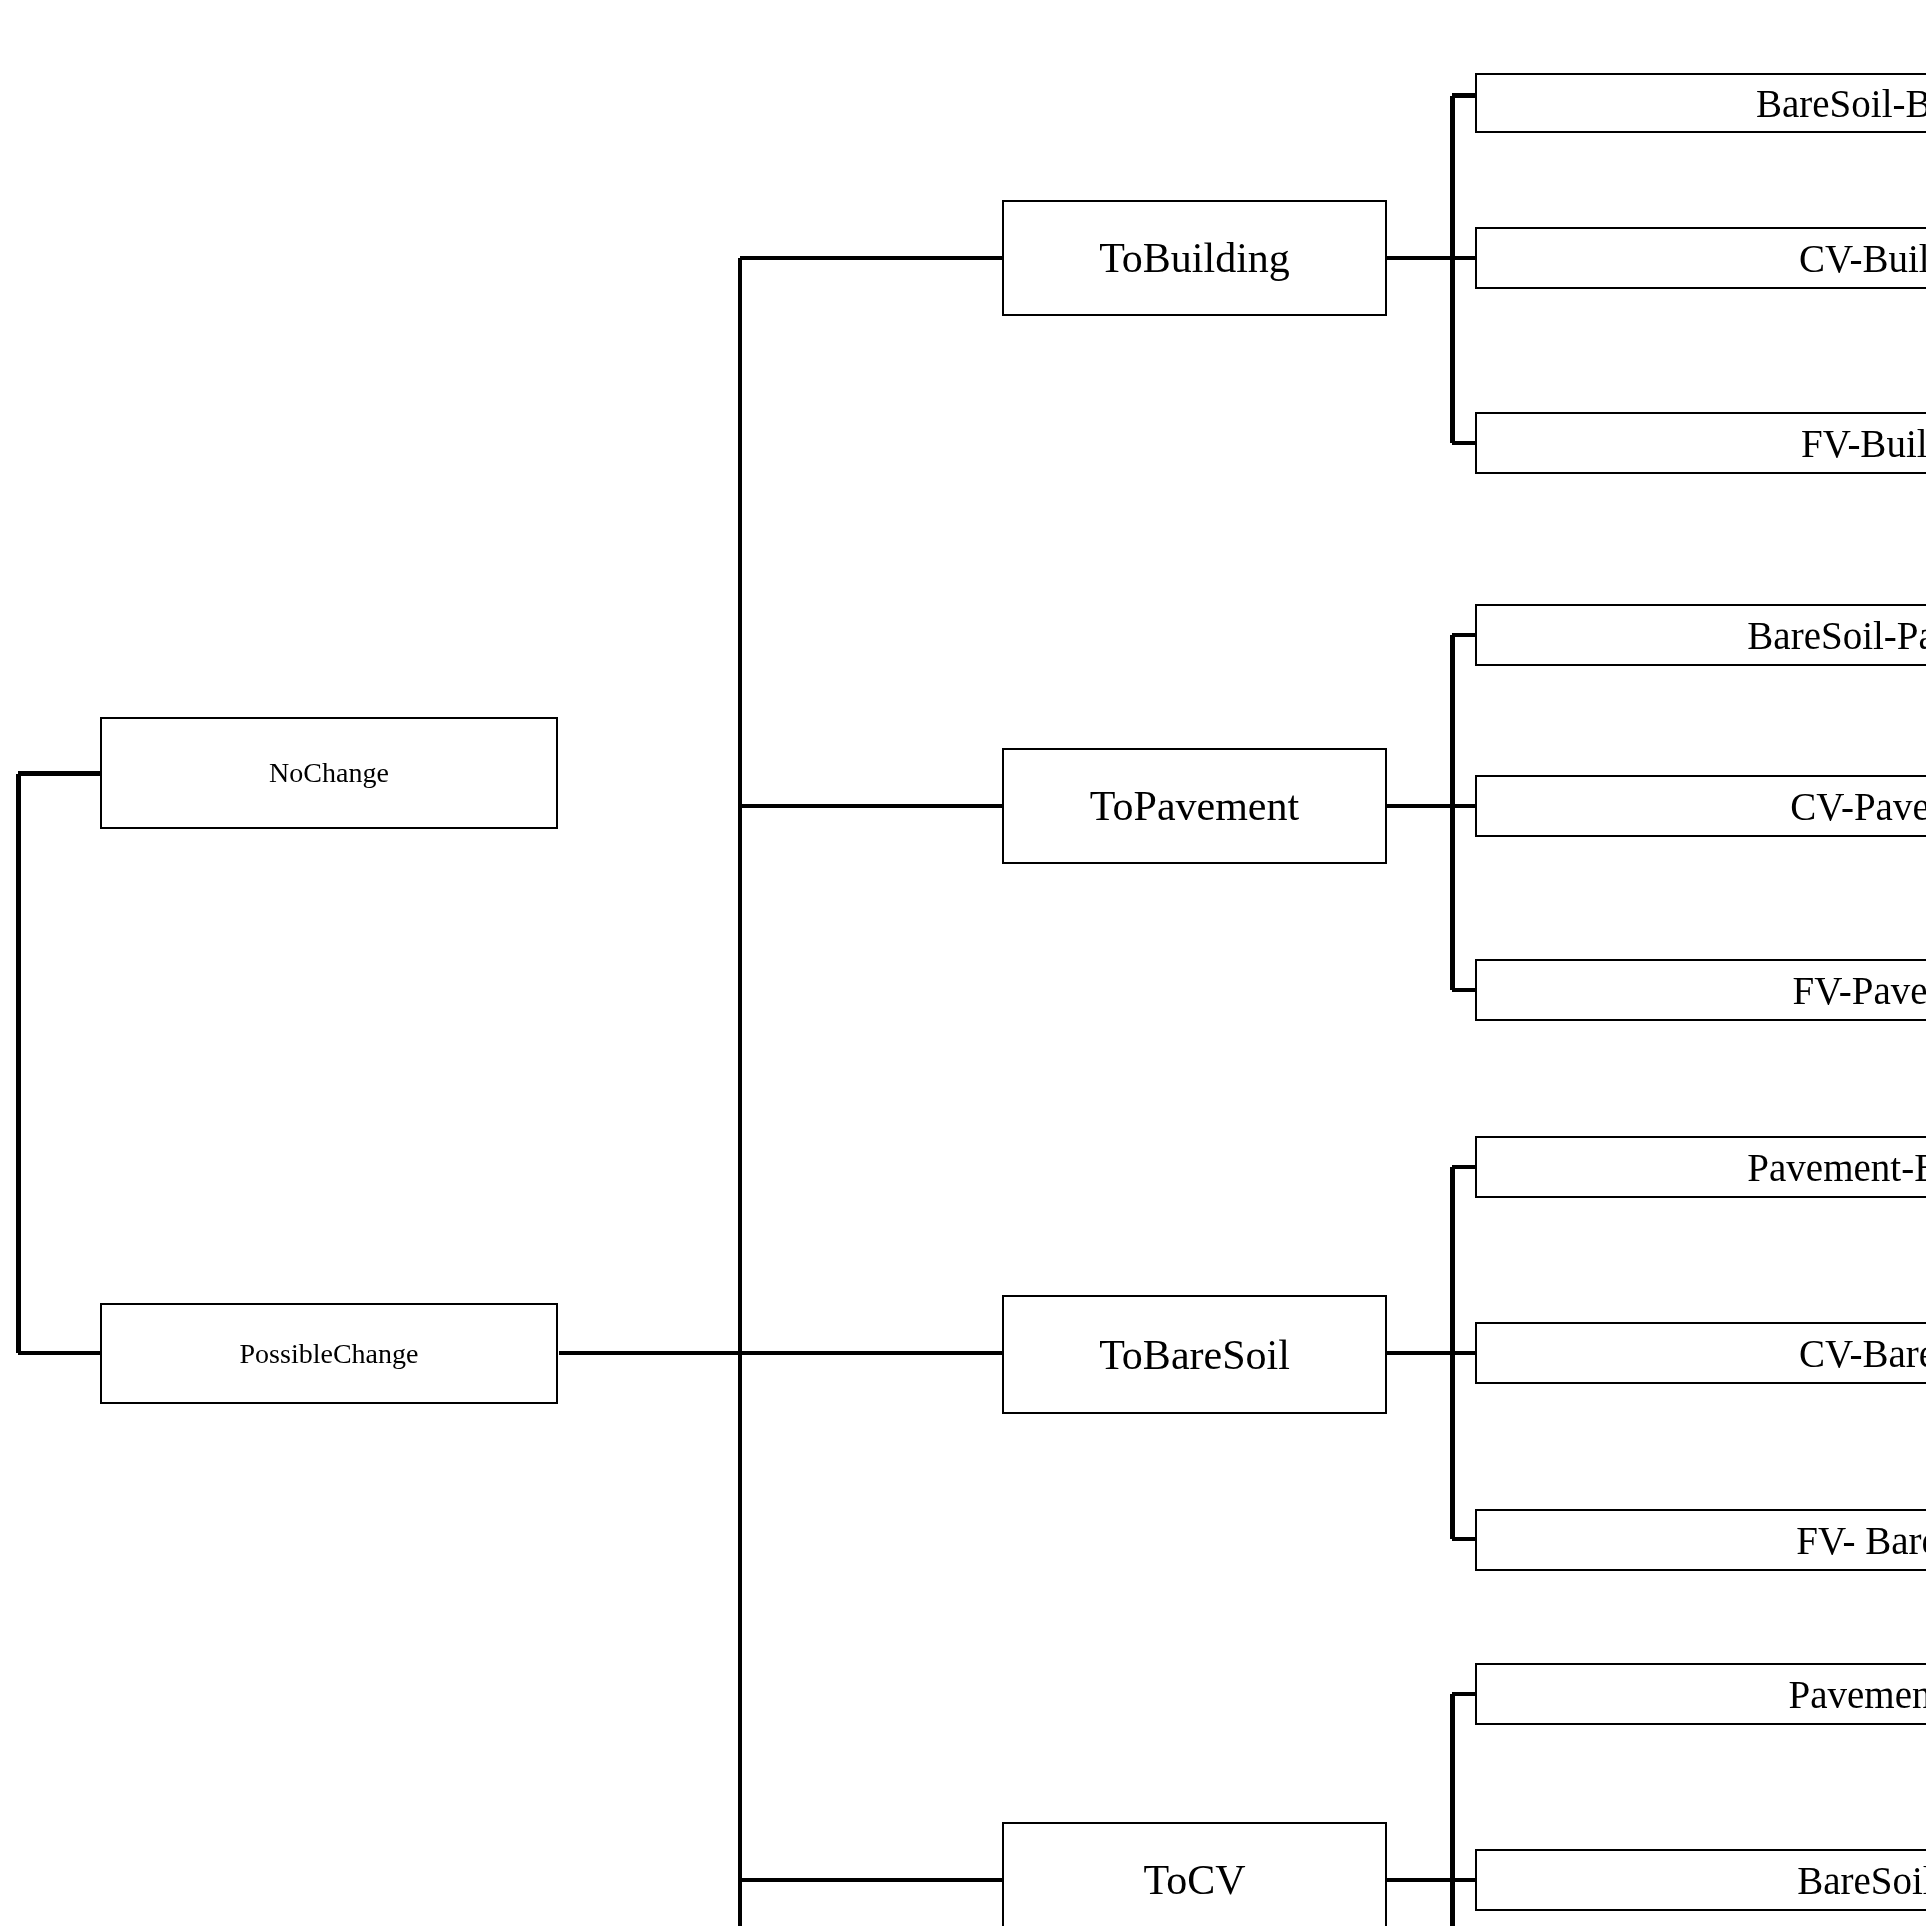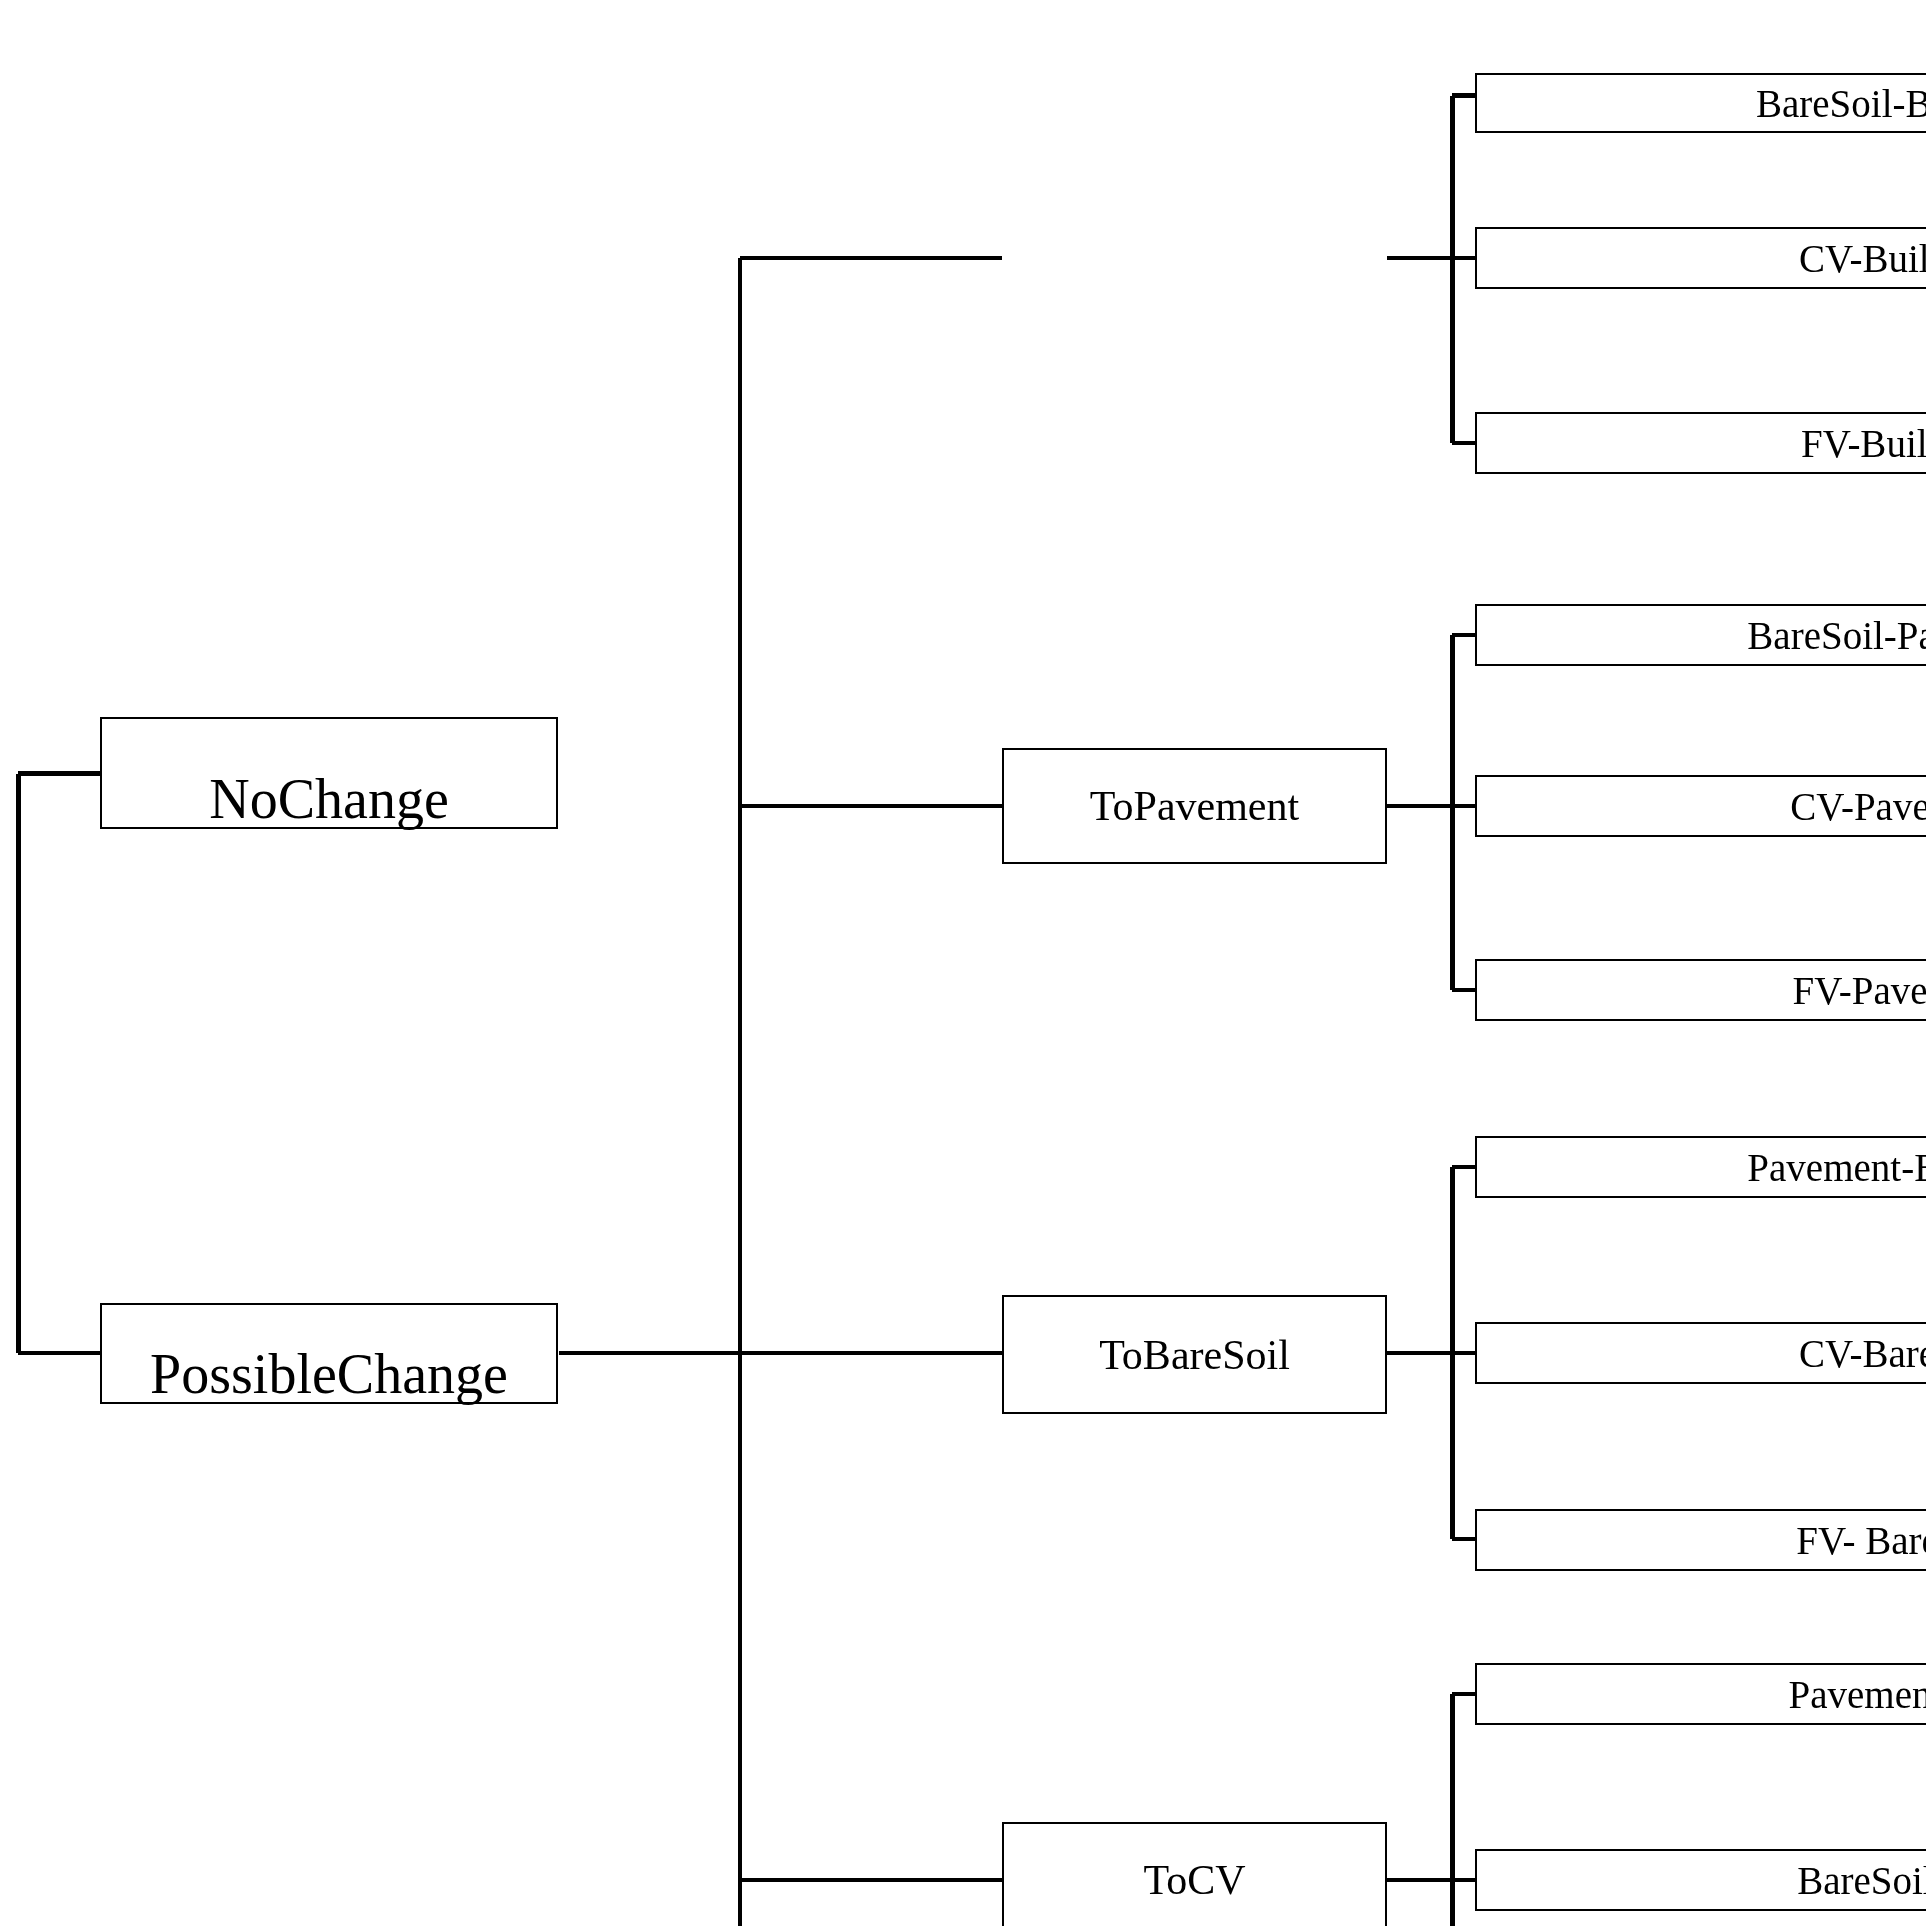--- a/index.html
+++ b/index.html
@@ -6,21 +6,21 @@
   html,body{margin:0;padding:0;background:#ffffff;}
   body{width:2342px;height:2660px;overflow:hidden;
        font-family:"Liberation Serif","DejaVu Serif",serif;}
   #diagram{position:relative;width:2342px;height:2660px;background:#fff;}
   #diagram svg{position:absolute;left:0;top:0;width:2342px;height:2660px;}
   .node{position:absolute;box-sizing:border-box;
         border:2.7px solid #000;background:#fff;
         display:flex;align-items:center;justify-content:center;
         text-align:center;color:#000;line-height:1;}
   .node span{display:block;white-space:pre;}
-  .lvl1{font-size:56px;align-items:flex-end;}
+  .lvl1{font-size:28px;}
   .lvl2{font-size:42px;}
   .lvl3{font-size:39px;}
 </style>
 </head>
 <body>
 
 <div id="diagram">
 
   <svg viewBox="0 0 6079 6905" preserveAspectRatio="none">
     <g stroke="#000" stroke-width="11" fill="none" shape-rendering="crispEdges">
@@ -71,20 +71,23 @@
   </svg>
 
   <div class="node lvl1" style="left:100px;top:717px;width:458px;height:112px;">
     <span>NoChange</span>
   </div>
 
   <div class="node lvl1" style="left:100px;top:1303px;width:458px;height:101px;">
     <span>PossibleChange</span>
   </div>
 
+  <div class="node lvl2" style="left:1002px;top:200px;width:385px;height:116px;">
+    <span>ToBuilding</span>
+  </div>
 
   <div class="node lvl2" style="left:1002px;top:748px;width:385px;height:116px;">
     <span>ToPavement</span>
   </div>
 
   <div class="node lvl2" style="left:1002px;top:1295px;width:385px;height:119px;">
     <span>ToBareSoil</span>
   </div>
 
   <div class="node lvl2" style="left:1002px;top:1822px;width:385px;height:116px;">

